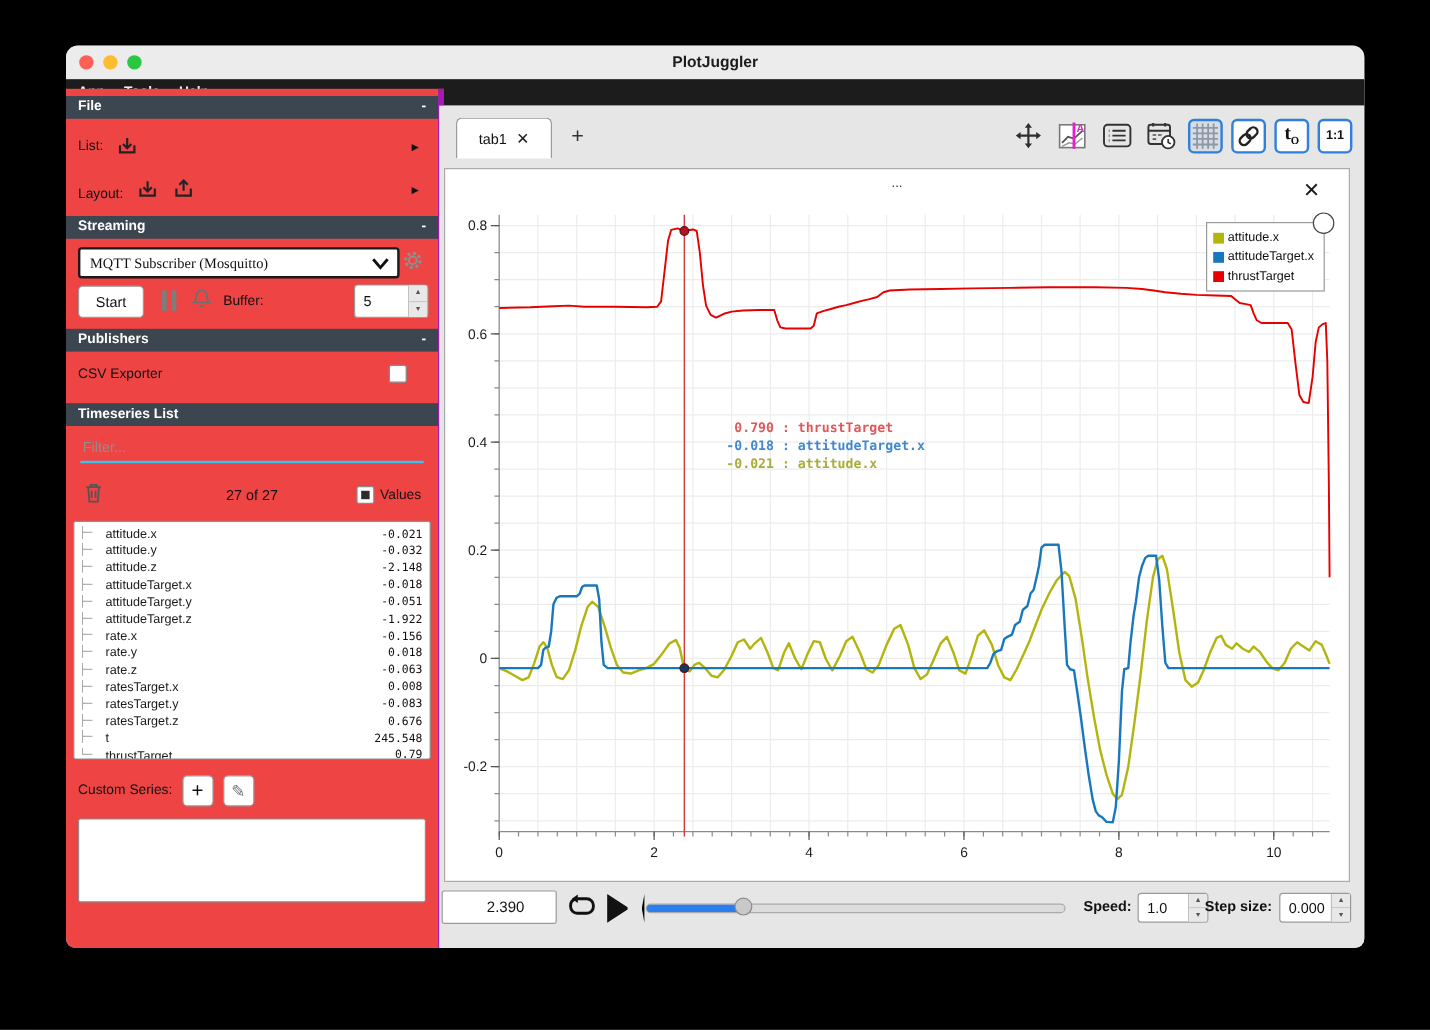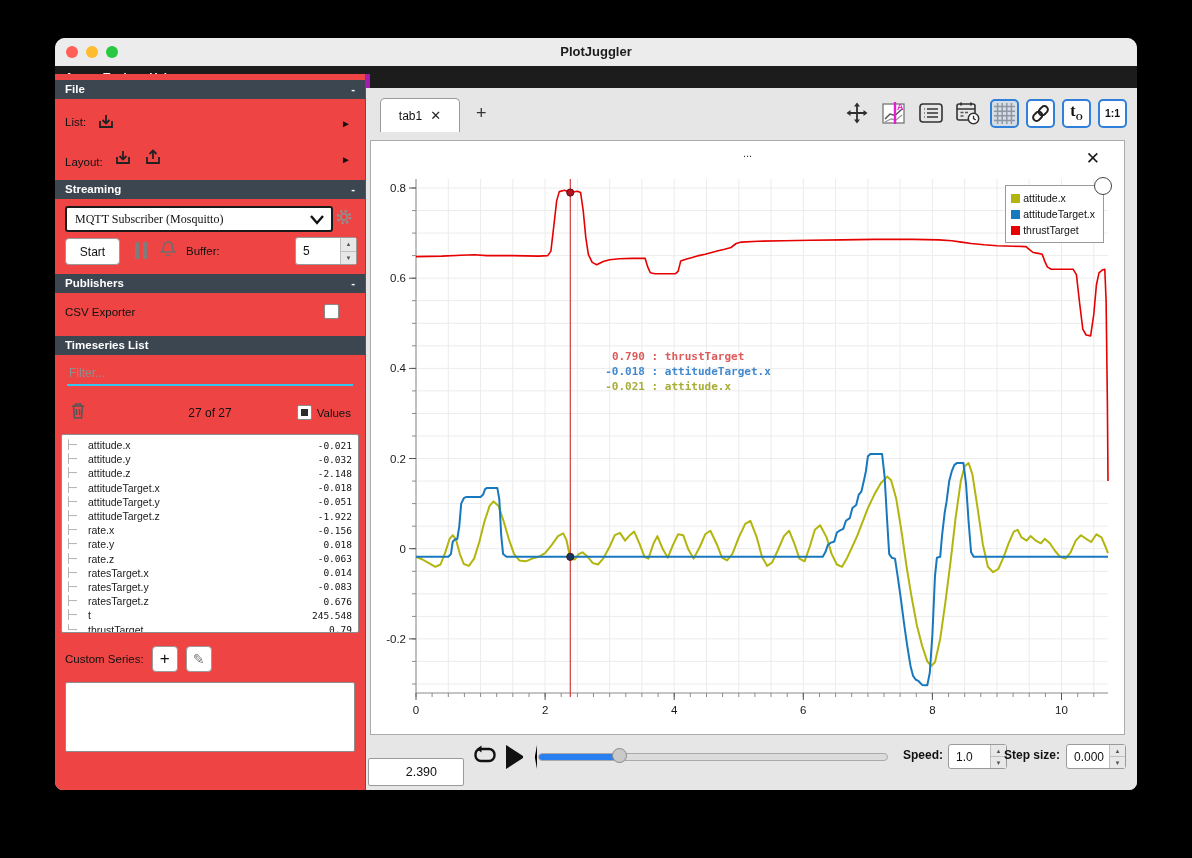--- a/index.html
+++ b/index.html
@@ -68,21 +68,21 @@
   .legend .lrow{display:flex;align-items:center;gap:3px;height:16px;cursor:pointer;}
   .legend .sw{width:9px;height:9px;flex:none;}
   .legend .ll{font-size:10.5px;color:#111;white-space:nowrap;}
   .legend .corner{position:absolute;right:-9px;top:-9px;width:16px;height:16px;border:1.5px solid #444;border-radius:50%;background:#fff;}
   .tooltip{position:absolute;left:228px;top:208px;z-index:2;font-family:"DejaVu Sans Mono",monospace;font-size:11px;font-weight:700;line-height:15px;}
   .tooltip .tline{white-space:pre;}
   .tooltip .tt-val{display:inline-block;width:46px;text-align:right;}
   
   .playback{position:absolute;left:0;right:0;bottom:16px;height:32px;}
   .timebox{position:absolute;left:2px;top:0;width:96px;height:28px;background:#fff;border:1px solid #9a9a9a;border-radius:2px;
-    box-sizing:border-box;display:flex;align-items:center;justify-content:flex-end;padding-right:26px;font-size:12.5px;color:#111;cursor:text;margin-top:16px;}
+    box-sizing:border-box;display:flex;align-items:center;justify-content:flex-end;padding-right:26px;font-size:12.5px;color:#111;cursor:text;}
   .playbtn{position:absolute;left:140px;top:3px;width:0;height:0;border-left:17px solid #111;border-top:11px solid transparent;
     border-bottom:11px solid transparent;background:none;cursor:pointer;}
   .loopbtn{position:absolute;left:106px;top:2px;background:none;border:none;padding:0;cursor:pointer;}
   .slider{position:absolute;left:172px;top:9px;width:350px;height:10px;cursor:pointer;}
   .slider .track{position:absolute;left:0;right:0;top:2px;height:6px;background:#dcdcdc;border:1px solid #aaa;border-radius:4px;}
   .slider .fill{position:absolute;left:1px;top:3px;height:6px;background:#2a7ff0;border-radius:4px 0 0 4px;}
   .slider .handle{position:absolute;top:-3px;width:15px;height:15px;border-radius:50%;background:#c9c9c9;border:1px solid #8a8a8a;box-sizing:border-box;}
   .pb-label{position:absolute;top:6px;font-size:12px;font-weight:700;color:#111;}
   svg{display:block;}
 </style>
@@ -273,21 +273,21 @@
           <span class="vl">0.018</span>
         </div>
         <div class="tsrow">
           <span class="tree">├─</span>
           <span class="nm">rate.z</span>
           <span class="vl">-0.063</span>
         </div>
         <div class="tsrow">
           <span class="tree">├─</span>
           <span class="nm">ratesTarget.x</span>
-          <span class="vl">0.014</span>
+          <span class="vl">0.008</span>
         </div>
         <div class="tsrow">
           <span class="tree">├─</span>
           <span class="nm">ratesTarget.y</span>
           <span class="vl">-0.083</span>
         </div>
         <div class="tsrow">
           <span class="tree">├─</span>
           <span class="nm">ratesTarget.z</span>
           <span class="vl">0.676</span>

